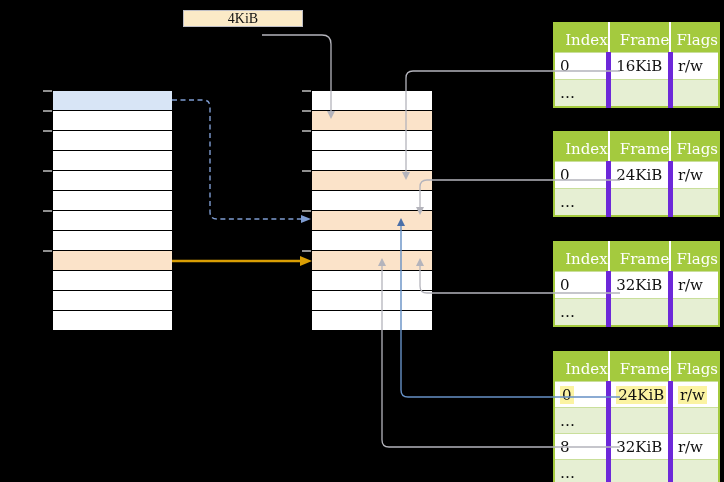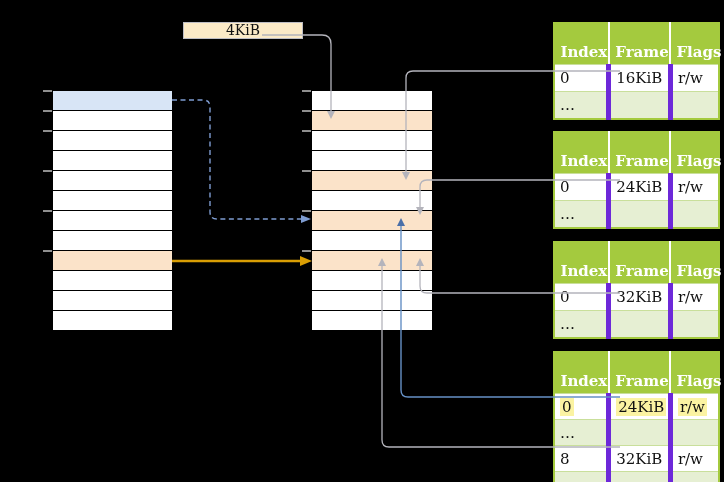--- a/index.html
+++ b/index.html
@@ -1,36 +1,36 @@
 <!DOCTYPE html>
 <html style="--row-blue: #d8e5f6; --row-orange: #fbe3c9; --box-cream: #fbeac7; --green: #a4ca3e; --green-light: #e6efd3; --green-sep: #c9df9b; --highlight-yellow: #fbf3a2; --arrow-gray: #b4b4bc; --arrow-blue: #6590c5; --arrow-blue-dark: #4a6fa8; --arrow-dashed-blue: #7e9cd1; --arrow-orange: #d99e04; --tick-gray: #8f8f8f;"><head>
 <meta charset="utf-8">
 <style>
   html,body{margin:0;padding:0;background:#000;}
   #canvas{position:relative;width:724px;height:482px;background:#000;overflow:hidden;
           font-family:"DejaVu Serif",serif;}
   
-  #psbox{position:absolute;left:183px;top:22px;width:118px;height:15px;
+  #psbox{position:absolute;left:183px;top:10px;width:118px;height:15px;
          background:var(--box-cream,#fbeac7);border:1px solid #bdbdc4;
-         text-align:center;font-size:14px;line-height:15px;color:#111;}
+         text-align:center;font-size:14px;line-height:15px;color:#111;font-family:Liberation Serif, serif;}
   
   .memcol{position:absolute;top:91px;}
   #memcol-left{left:53px;width:119px;}
   #memcol-middle{left:312px;width:120px;}
   .memrow{height:20px;background:#fff;border-bottom:1px solid #000;box-sizing:border-box;}
   .memrow.blue{background:var(--row-blue,#d8e5f6);}
   .memrow.orange{background:var(--row-orange,#fbe3c9);}
   .tick{position:absolute;left:-10px;width:9px;height:2px;background:var(--tick-gray,#8f8f8f);}
   
   .ptable{position:absolute;left:553px;width:167px;border:2px solid var(--green,#a4ca3e);
           border-collapse:collapse;background:#fff;table-layout:fixed;
           font-size:15px;color:#111;}
   .ptable col.c1{width:54px;}.ptable col.c2{width:61px;}.ptable col.c3{width:48px;}
-  .ptable th{background:var(--green,#a4ca3e);color:#fff;font-weight:bold;height:24px;
-             border-left:2px solid #fff;text-align:center;padding:16px 0 0 5px;font-size:15px;}
+  .ptable th{background:var(--green,#a4ca3e);color:#fff;font-weight:normal;height:24px;
+             border-left:2px solid #fff;text-align:right;padding:4px 0 0 5px;font-size:15px;}
   .ptable th:first-child{border-left:none;}
   .ptable td{height:26px;border-left:5px solid #6d28d9;border-top:1px solid var(--green-sep,#c9df9b);
              padding:0 0 0 5px;overflow:hidden;white-space:nowrap;}
   .ptable td:first-child{border-left:none;}
   .ptable tr.dots td{background:var(--green-light,#e6efd3);}
   #ptable-4 td{height:25px;}
   #ptable-1{top:22px;} #ptable-2{top:131px;} #ptable-3{top:241px;} #ptable-4{top:351px;}
   .hl{background:var(--highlight-yellow,#fbf3a2);padding:0 2px;}
   
   #arrows{position:absolute;left:0;top:0;pointer-events:none;}

